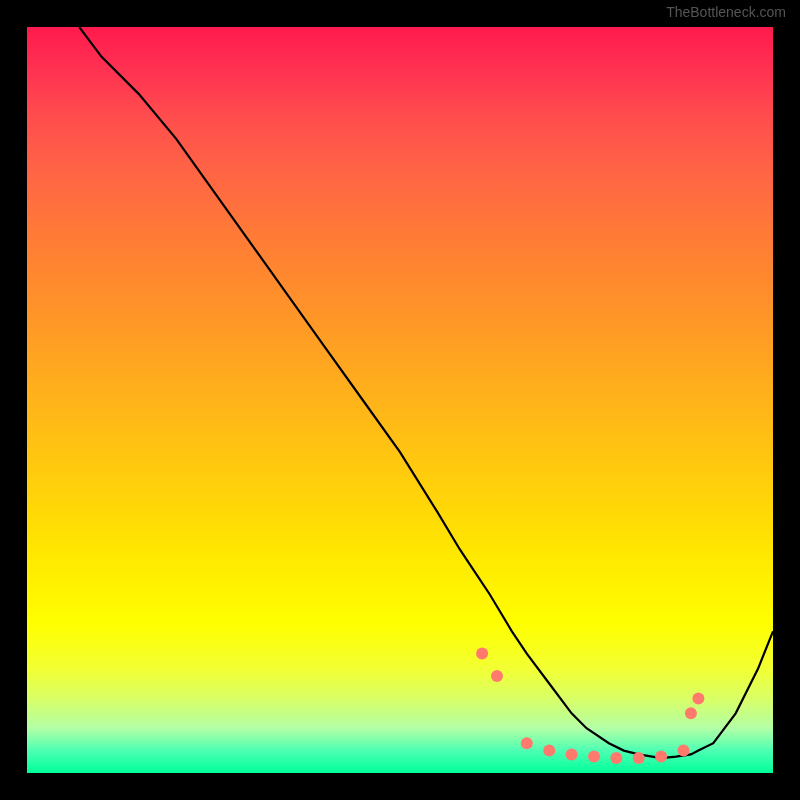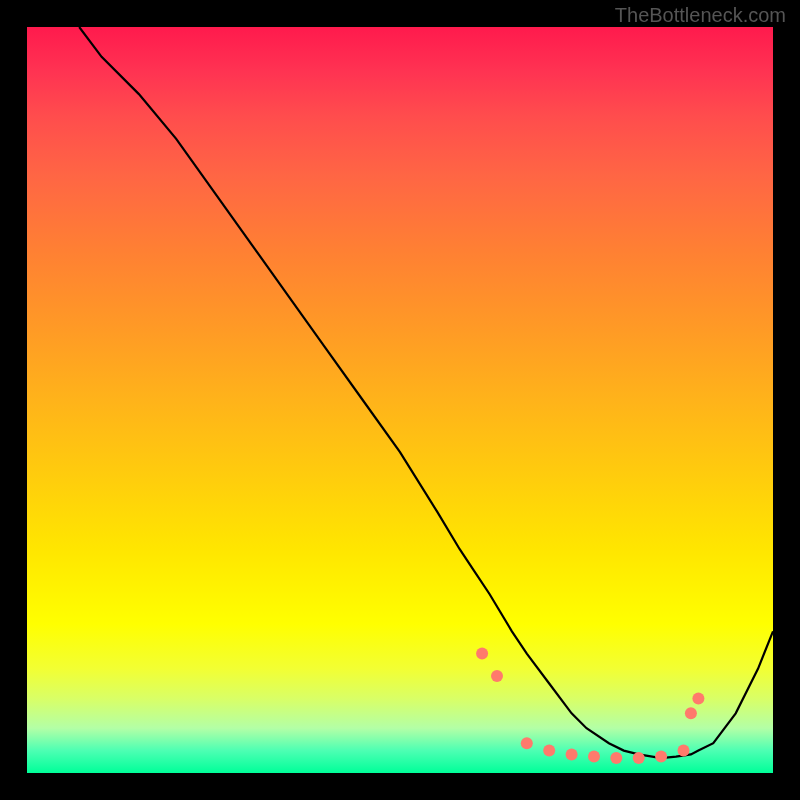--- a/index.html
+++ b/index.html
@@ -1,17 +1,17 @@
 <!DOCTYPE html>
 <html><head>
 <meta charset="utf-8">
 <style>
 * { margin: 0; padding: 0; box-sizing: border-box; }
 body { width: 800px; height: 800px; background: #000; position: relative; overflow: hidden; font-family: Arial, sans-serif; }
-.watermark { position: absolute; top: 4px; right: 14px; color: #555; font-size: 20px; font-weight: 500; z-index: 10; }
+.watermark { position: absolute; top: 4px; right: 14px; color: #555; font-size: 14px; font-weight: 500; z-index: 10; }
 .plot-area { position: absolute; top: 27px; left: 27px; width: 746px; height: 746px; }
 .gradient-bg { position: absolute; inset: 0;
   background: linear-gradient(to bottom,
     #ff1a4d 0%,
     #ff3352 6%,
     #ff4d4d 12%,
     #ff6644 20%,
     #ff8033 30%,
     #ff9926 40%,
     #ffb31a 50%,

